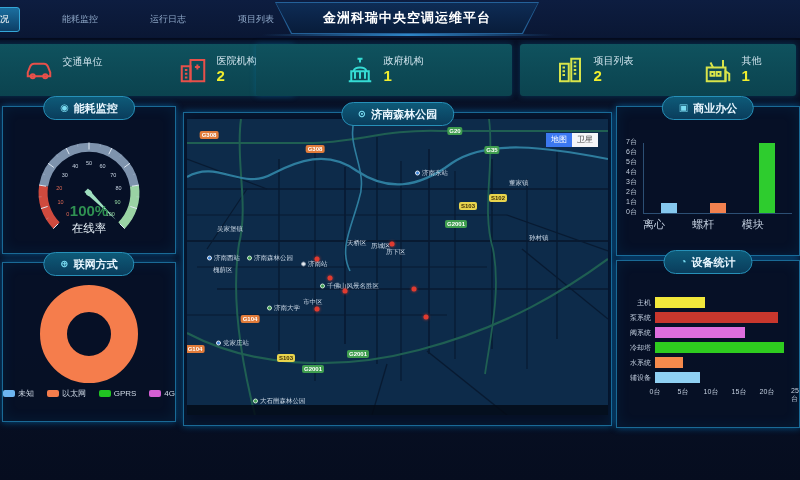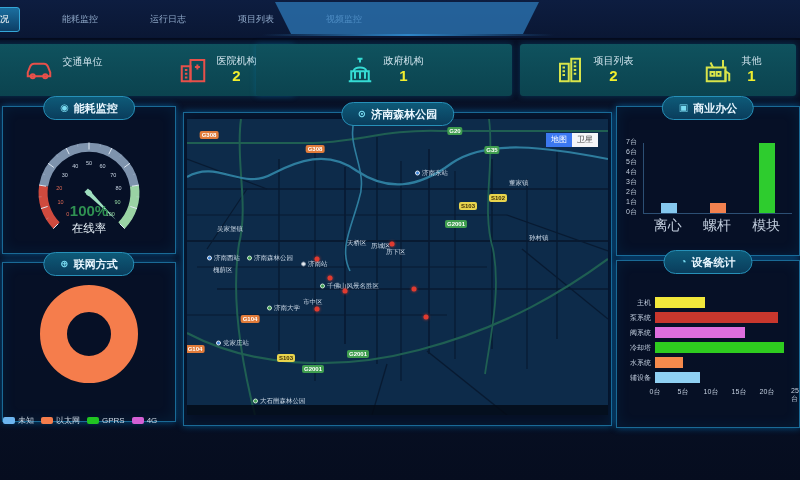--- a/index.html
+++ b/index.html
@@ -21,44 +21,44 @@
     font-size:13px;font-weight:bold;letter-spacing:1px;color:#ffffff;}
   .title-underline{position:absolute;left:262px;top:34px;width:292px;height:2px;
     background:linear-gradient(90deg,transparent,#2e86c8,transparent);}
   
   .card{position:absolute;top:44px;height:52px;border-radius:3px;
     background:linear-gradient(180deg,#0f525e,#0b434f);
     box-shadow:0 0 6px rgba(0,120,180,.35);display:flex;align-items:center;justify-content:space-around;}
   .stat-item{display:flex;align-items:center;gap:9px;}
   .stat-icon{width:30px;height:30px;color:var(--accent);}
   .stat-icon svg{width:30px;height:30px;display:block;}
-  .stat-text{display:flex;flex-direction:column;line-height:1.2;text-align:center;}
+  .stat-text{display:flex;flex-direction:column;line-height:1.2;}
   .stat-label{font-size:10px;color:#d3e6ef;}
   .stat-count{font-size:15px;font-weight:bold;color:#f0ee2e;min-height:16px;}
   
   .panel{position:absolute;background:rgba(6,16,38,.92);border:1px solid #1a6a96;
     box-shadow:0 0 7px rgba(0,160,255,.45), inset 0 0 14px rgba(0,120,200,.12);}
   .pill{position:absolute;top:-11px;left:50%;transform:translateX(-50%);height:22px;
     padding:0 16px;background:linear-gradient(180deg,#0e5a78,#0a3d5c);
     border:1px solid #2690b8;border-radius:12px;display:flex;align-items:center;gap:5px;
     font-size:11px;font-weight:bold;color:#eaf7ff;white-space:nowrap;z-index:5;}
   .pill-icon{font-size:10px;color:#7adcf2;line-height:1;}
   
   .gauge-wrap{margin:16px auto 0 auto;width:150px;}
   
   .donut{width:98px;height:98px;border:27px solid #f57d4c;border-radius:50%;
     box-sizing:border-box;margin:22px auto 0 auto;}
-  .legend{display:flex;justify-content:flex-start;gap:7px;margin-top:32px;}
+  .legend{display:flex;justify-content:space-between;gap:7px;margin-top:5px;}
   .legend-item{display:flex;align-items:center;gap:3px;font-size:8px;color:#cfd9e6;cursor:pointer;}
   .legend-swatch{width:12px;height:7px;border-radius:2px;display:inline-block;}
   
   .vchart{position:relative;margin:36px 6px 0 26px;height:70px;border-left:1px solid #2c4f74;border-bottom:1px solid #2c4f74;width:148px;}
   .vbar{position:absolute;bottom:0;width:16px;}
   .vxlabels{display:flex;margin:3px 6px 0 26px;width:148px;}
-  .vxlabels span{flex:1;text-align:center;font-size:14px;color:#c2cede;}
+  .vxlabels span{flex:1;font-size:11px;color:#c2cede;}
   #host-yticks{position:absolute;left:0;top:36px;width:24px;height:70px;}
   #host-yticks span{position:absolute;right:4px;font-size:7px;color:#c2cede;}
   
   .hchart{margin-top:34px;}
   .hrow{display:flex;align-items:center;height:15px;margin:0 4px;}
   .hlabel{width:30px;text-align:right;margin-right:4px;font-size:7px;color:#c2cede;white-space:nowrap;}
   .hbar{height:11px;}
   #device-xticks{position:relative;height:12px;margin-left:38px;width:140px;}
   #device-xticks span{position:absolute;top:2px;transform:translateX(-50%);font-size:7px;color:#c2cede;}
   
@@ -92,20 +92,21 @@
 
   <div class="topbar">
     <div class="tabs">
       <div class="tab active">概况</div>
       <div class="tab">能耗监控</div>
       <div class="tab">运行日志</div>
       <div class="tab">项目列表</div>
       <div class="tab">视频监控</div>
     </div>
     <div class="title-glow"></div>
+    <div class="title-box">金洲科瑞中央空调运维平台</div>
     <div class="title-underline"></div>
   </div>
 
   <div class="card" style="left: -60px; width: 308px; padding-left: 46px; --accent: #e8504a;">
     <div class="stat-item">
       <span class="stat-icon">
         <svg viewBox="0 0 24 24" fill="none" stroke="currentColor" stroke-width="1.6">
             <path d="M3,14 L5,9 Q6,7 8,7 L16,7 Q18,7 19,9 L21,14 L21,17 L3,17 Z"></path>
             <circle cx="7" cy="17" r="1.6"></circle>
             <circle cx="17" cy="17" r="1.6"></circle>

